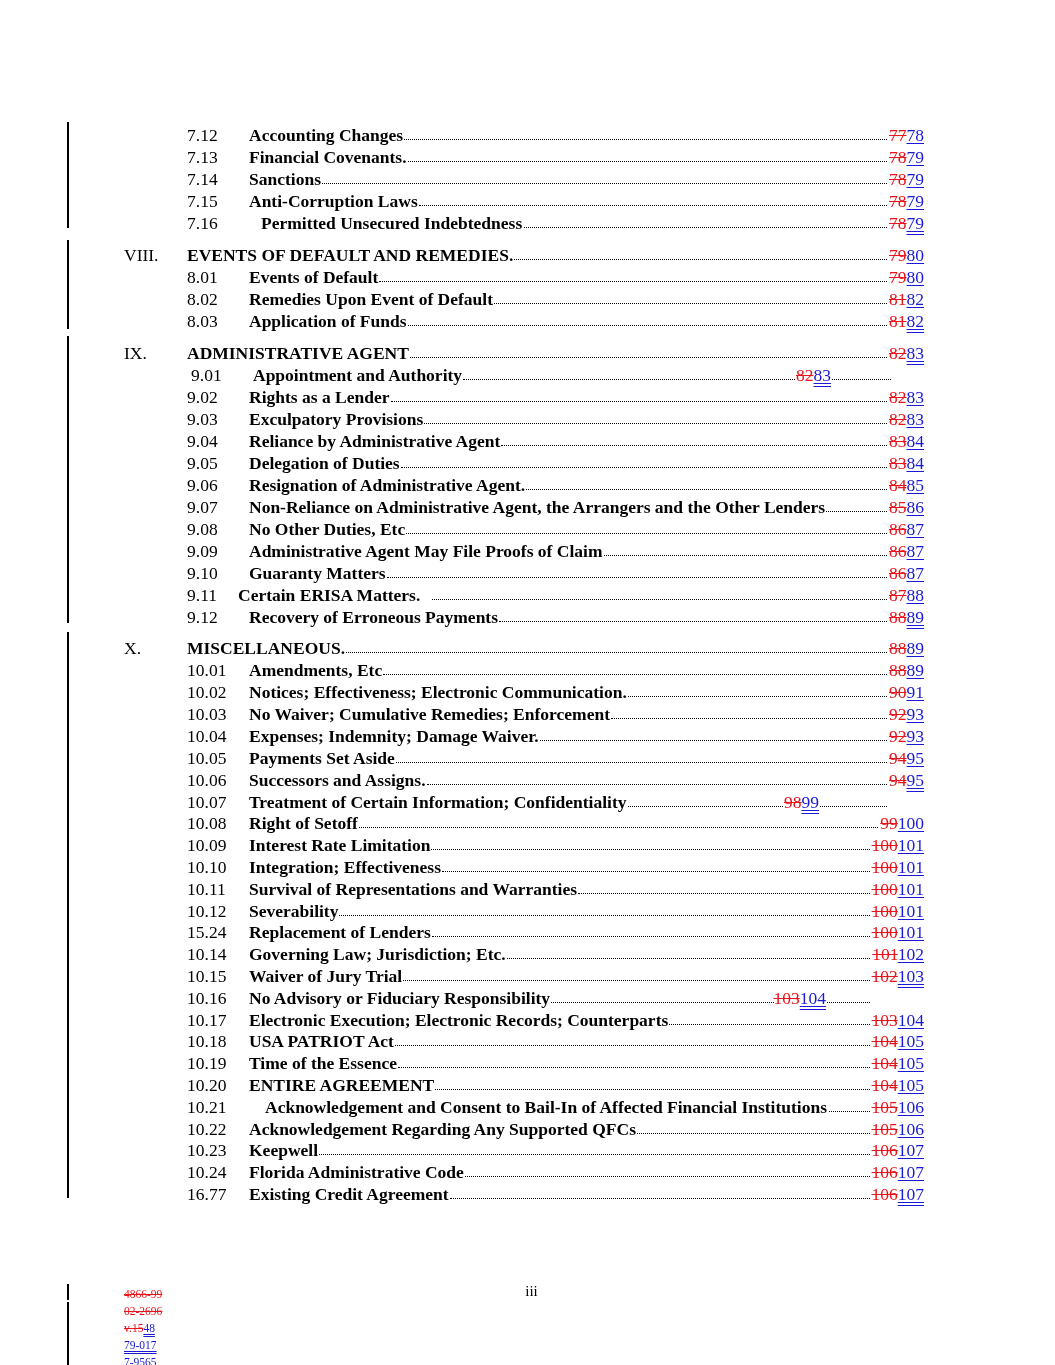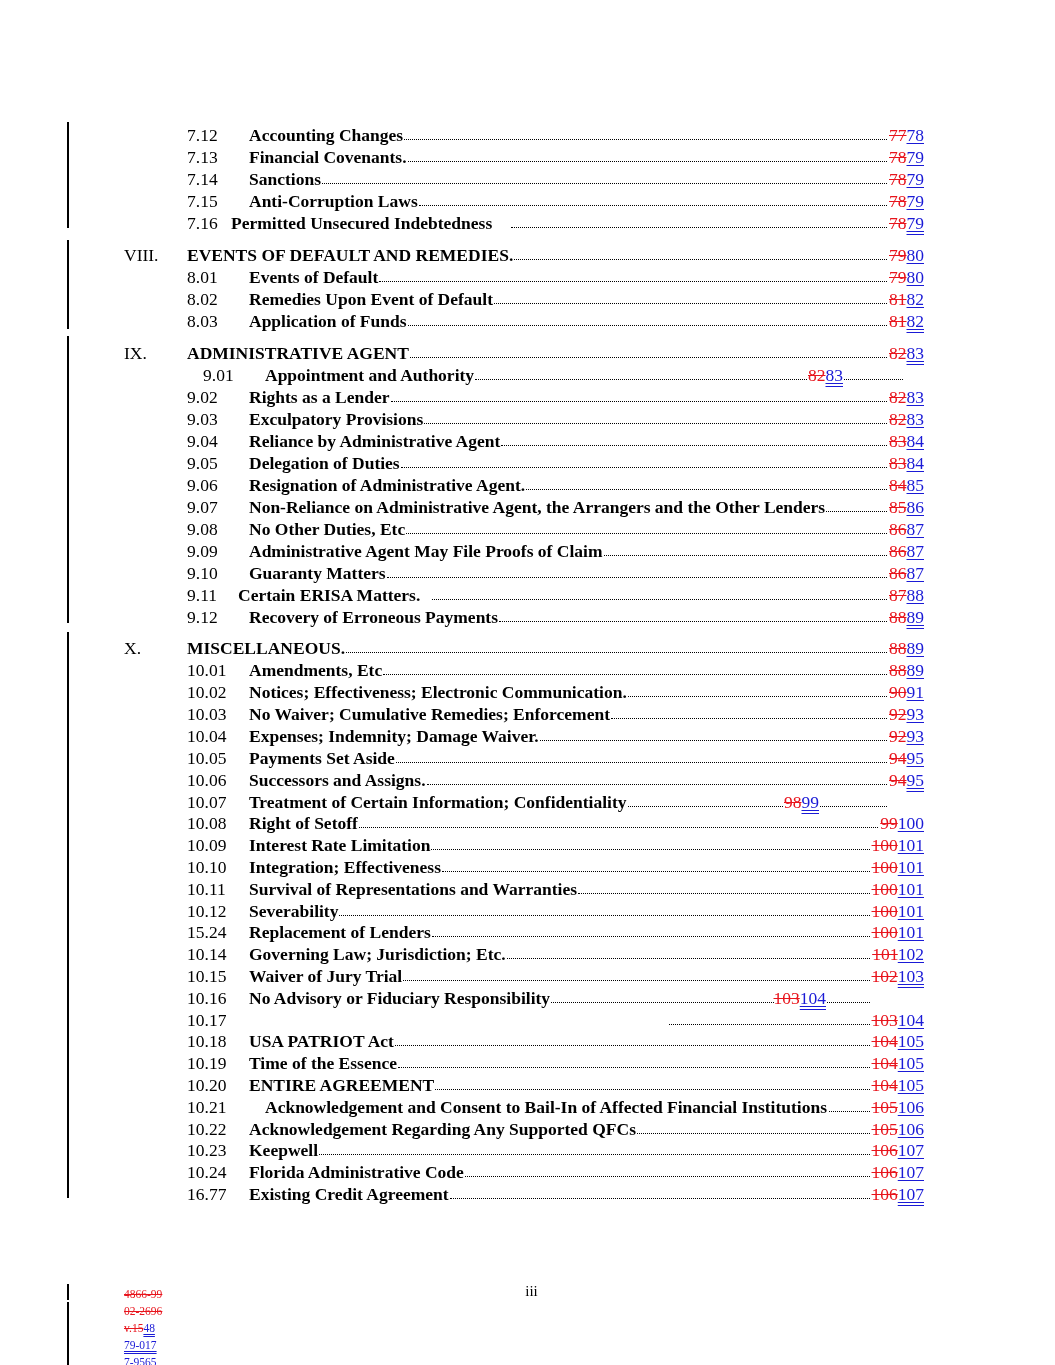--- a/index.html
+++ b/index.html
@@ -53,21 +53,21 @@
       </div>
       <div class="row" style="top: 66px; left: 0px; width: 1055px;">
         <span class="sec-num">7.15</span>
         <span class="leader" style="left: 419px; right: auto; width: 468px;"></span>
         <span class="title" style="left: 249px;">Anti-Corruption Laws</span>
         <span class="pages"><span class="old">78</span><span class="new">79</span></span>
       </div>
       <div class="row" style="top: 88px; left: 0px; width: 1055px;">
         <span class="sec-num">7.16</span>
         <span class="leader" style="left: 511px; right: auto; width: 376px;"></span>
-        <span class="title" style="left: 231px; text-align: center;">Permitted Unsecured Indebtedness</span>
+        <span class="title" style="left: 261px; text-align: center;">Permitted Unsecured Indebtedness</span>
         <span class="pages"><span class="old">78</span><span class="new">79</span></span>
       </div>
       <div class="row" style="top: 120px; left: 0px; width: 1055px;">
         <span class="art-num">VIII.</span>
         <span class="leader" style="left: 514px; right: auto; width: 373px;"></span>
         <span class="title" style="left: 187px;">EVENTS OF DEFAULT AND REMEDIES.</span>
         <span class="pages"><span class="old">79</span><span class="new">80</span></span>
       </div>
       <div class="row" style="top: 142px; left: 0px; width: 1055px;">
         <span class="sec-num">8.01</span>
@@ -86,21 +86,21 @@
         <span class="leader" style="left: 408px; right: auto; width: 479px;"></span>
         <span class="title" style="left: 249px;">Application of Funds</span>
         <span class="pages"><span class="old">81</span><span class="new">82</span></span>
       </div>
       <div class="row" style="top: 218px; left: 0px; width: 1055px;">
         <span class="art-num">IX.</span>
         <span class="leader" style="left: 410px; right: auto; width: 477px;"></span>
         <span class="title" style="left: 187px;">ADMINISTRATIVE AGENT</span>
         <span class="pages"><span class="old">82</span><span class="new">83</span></span>
       </div>
-      <div class="row" style="top: 240px; left: 16px; width: 958px;">
+      <div class="row" style="top: 240px; left: 4px; width: 958px;">
         <span class="sec-num">9.01</span>
         <span class="leader" style="left: 459px; right: auto; width: 428px;"></span>
         <span class="title" style="left: 249px;">Appointment and Authority</span>
         <span class="pages"><span class="old">82</span><span class="new">83</span></span>
       </div>
       <div class="row" style="top: 262px; left: 0px; width: 1055px;">
         <span class="sec-num">9.02</span>
         <span class="leader" style="left: 391px; right: auto; width: 496px;"></span>
         <span class="title" style="left: 249px;">Rights as a Lender</span>
         <span class="pages"><span class="old">82</span><span class="new">83</span></span>
@@ -263,20 +263,21 @@
       </div>
       <div class="row" style="top: 863px; left: 0px; width: 957px;">
         <span class="sec-num">10.16</span>
         <span class="leader" style="left: 551px; right: auto; width: 319px;"></span>
         <span class="title" style="left: 249px;">No Advisory or Fiduciary Responsibility</span>
         <span class="pages"><span class="old">103</span><span class="new">104</span></span>
       </div>
       <div class="row" style="top: 885px; left: 0px; width: 1055px;">
         <span class="sec-num">10.17</span>
         <span class="leader" style="left: 669px; right: auto; width: 201px;"></span>
+        <span class="title" style="left: 249px;">Electronic Execution; Electronic Records; Counterparts</span>
         <span class="pages"><span class="old">103</span><span class="new">104</span></span>
       </div>
       <div class="row" style="top: 906px; left: 0px; width: 1055px;">
         <span class="sec-num">10.18</span>
         <span class="leader" style="left: 395px; right: auto; width: 475px;"></span>
         <span class="title" style="left: 249px;">USA PATRIOT Act</span>
         <span class="pages"><span class="old">104</span><span class="new">105</span></span>
       </div>
       <div class="row" style="top: 928px; left: 0px; width: 1055px;">
         <span class="sec-num">10.19</span>

